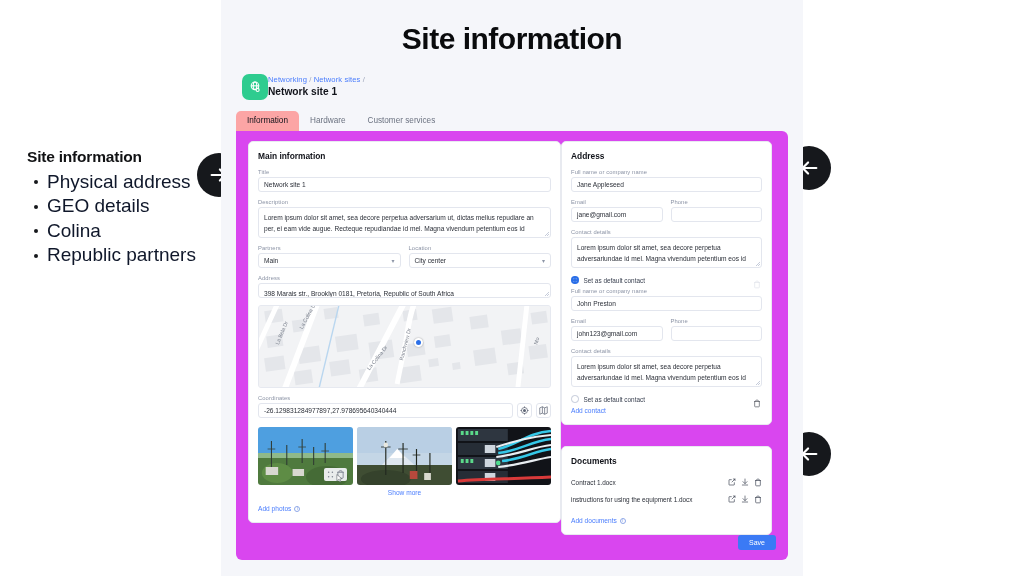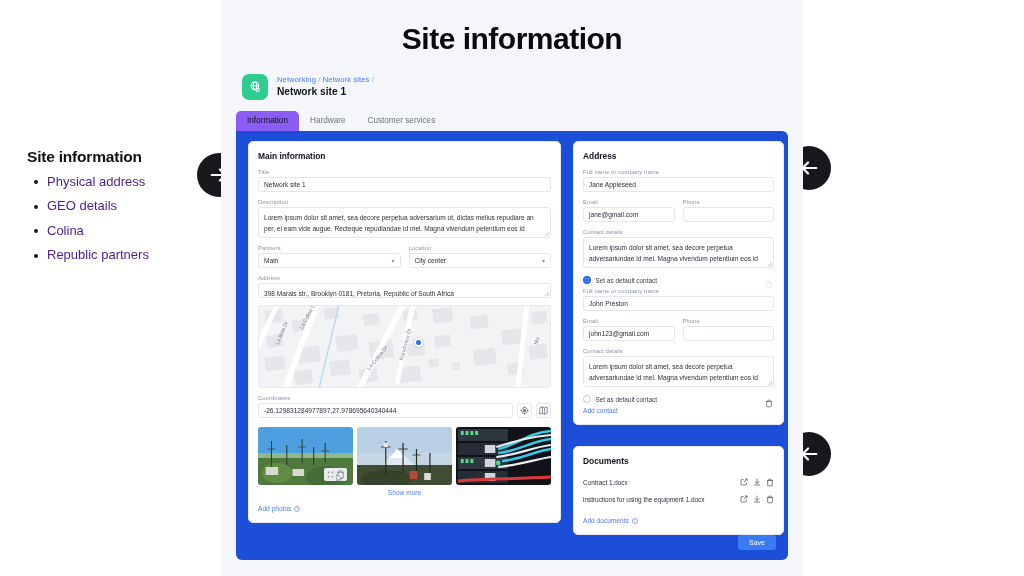--- a/index.html
+++ b/index.html
@@ -18,25 +18,25 @@
   }
   .anno h2 {
     font-size: 15.5px;
     font-weight: bold;
     letter-spacing: -0.2px;
     line-height: 1.15;
     margin-bottom: 4px;
   }
   .anno ul { list-style: none; }
   .anno ul li {
-    font-size: 13px;
+    font-size: 19px;
     line-height: 24.5px;
     padding-left: 20px;
     position: relative;
-    color: #4c1d95;
+    color: #0f172a;
   }
   .anno ul li::before {
     content: "";
     position: absolute;
     left: 7px; top: 10.5px;
     width: 4px; height: 4px;
     border-radius: 50%;
     background: #16181c;
   }
   .anno-left { left: 27px; top: 148px; width: 180px; }
@@ -68,21 +68,21 @@
     font-size: 30px;
     font-weight: bold;
     letter-spacing: -0.5px;
     color: #0a0b0d;
     padding-top: 22px;
   }
 
   
   .crumb-row {
     display: flex; align-items: center;
-    gap: 9px;
+    gap: 0;
     padding: 18px 0 0 21px;
   }
   .site-icon {
     width: 26px; height: 26px;
     border-radius: 7px;
     background: #2ecc8f;
     display: flex; align-items: center; justify-content: center;
     flex: none;
   }
   .crumbs { line-height: 1.25; }
@@ -98,33 +98,32 @@
   }
   .tab {
     font-size: 8.2px;
     color: #6b7280;
     padding: 5px 11px 6px;
     border-radius: 5px 5px 0 0;
     white-space: nowrap;
   }
   .tab.active {
     color: #11131a;
-    background: #8b5cf6;
+    background: #fca5a5;
     font-weight: normal;
   }
 
   
   .card-shell {
     margin: 0 15px;
-    background: #1d4ed8;
+    background: #d946ef;
     border-radius: 0 6px 6px 6px;
     height: 429px;
     padding: 10px 12px 0 12px;
     display: flex;
-    gap: 12px;
     position: relative;
   }
   .col-main { width: 313px; flex: none; }
   .col-side { width: 211px; flex: none; }
 
   .panel {
     border: 1px solid #e8eaf0;
     border-radius: 5px;
     background: #fff;
     padding: 9px 9px 10px;

